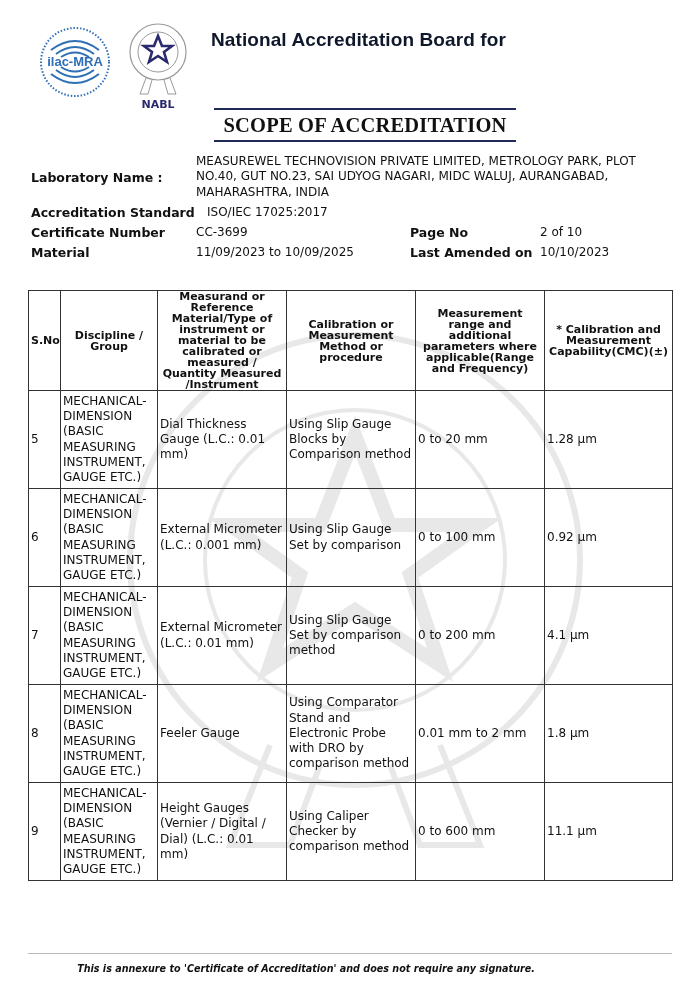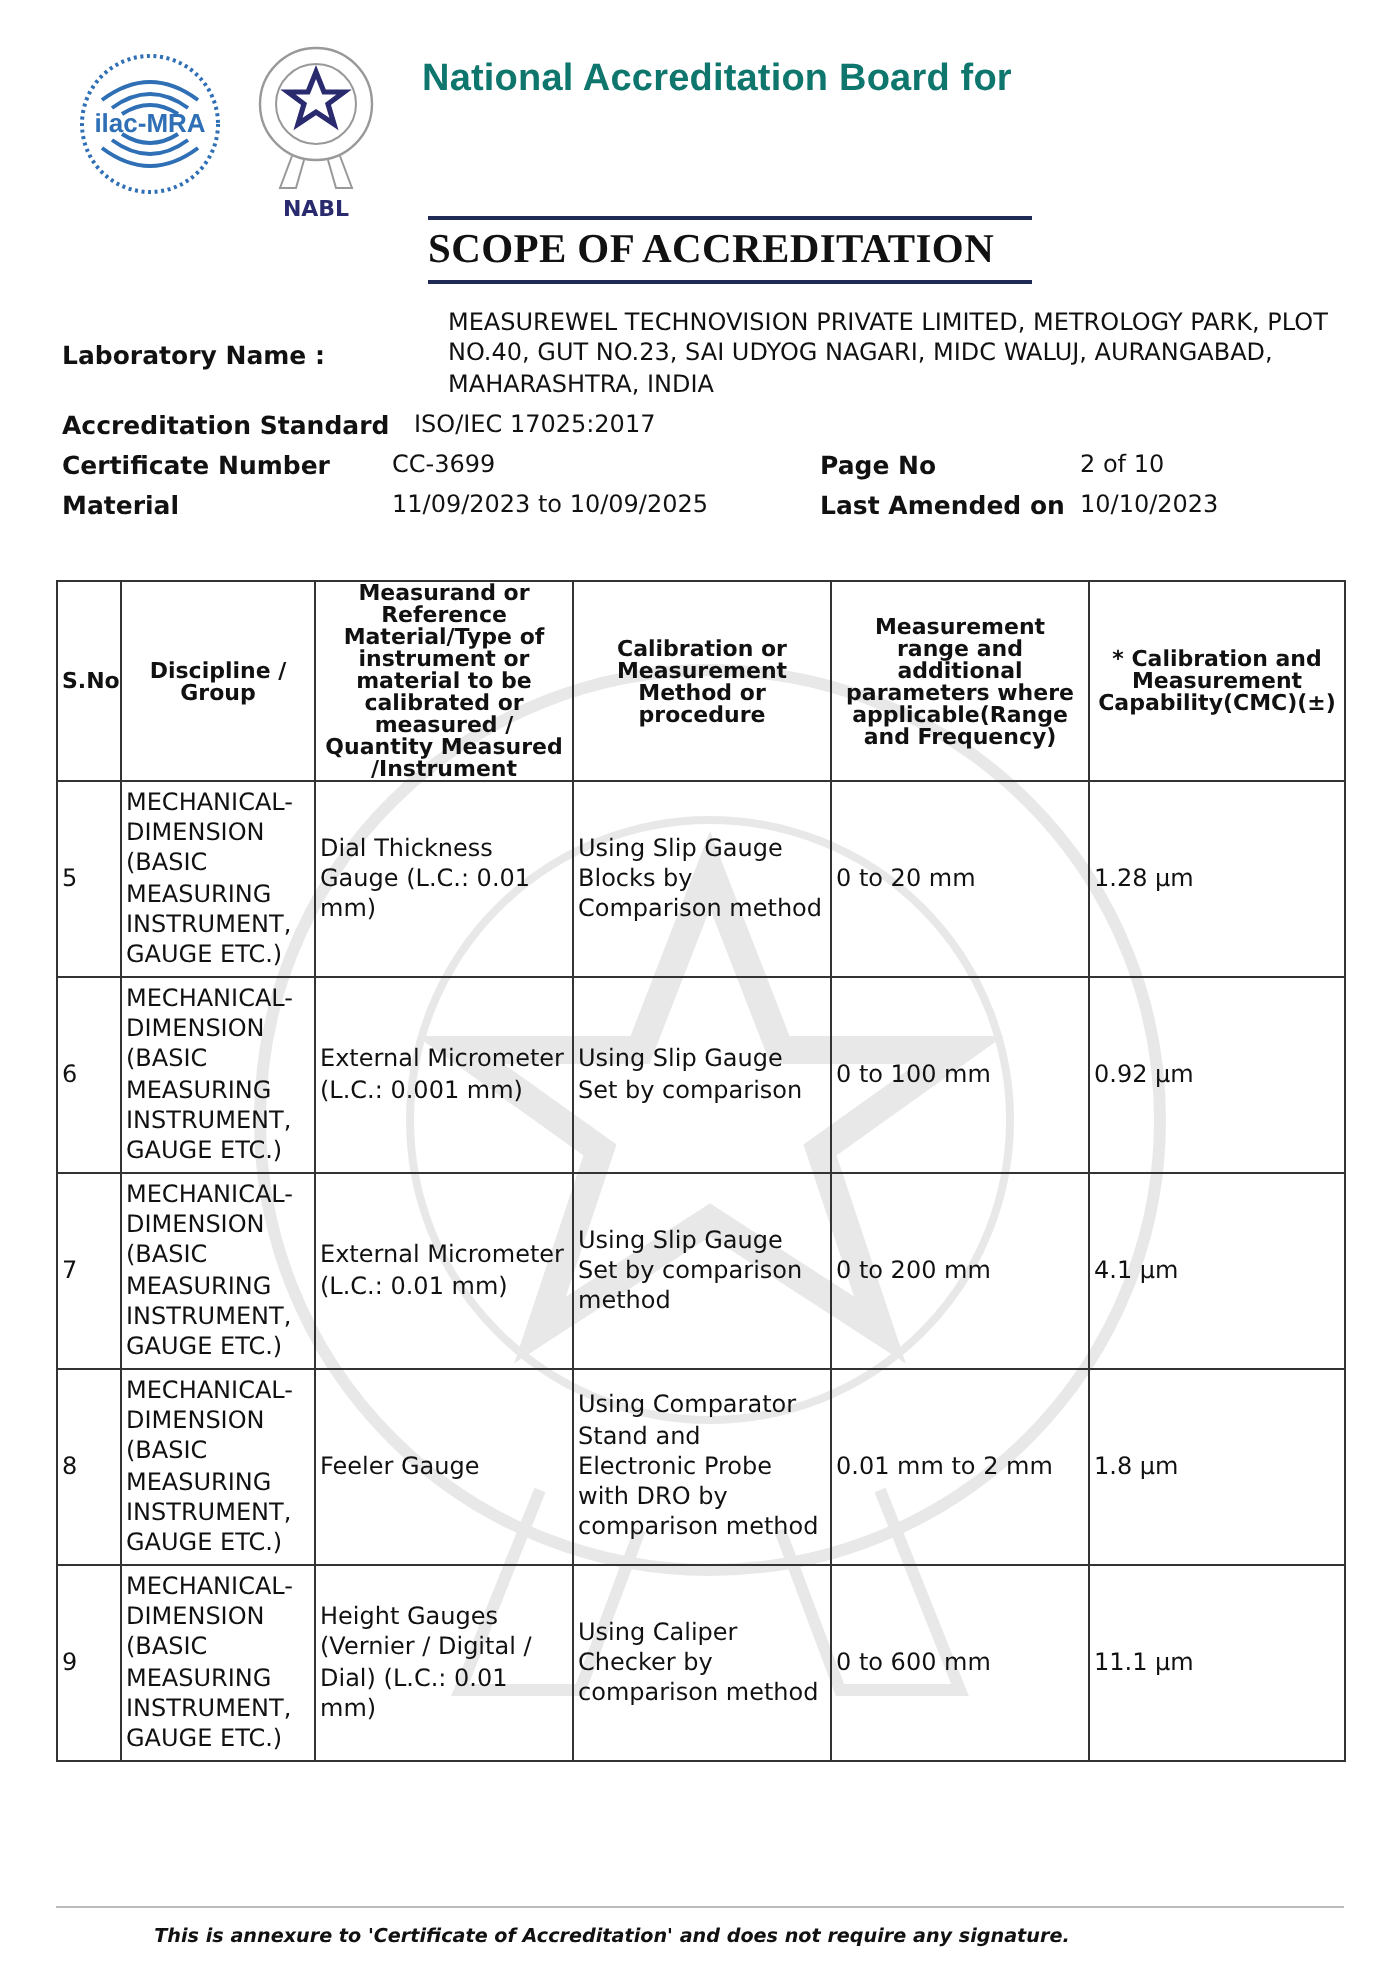--- a/index.html
+++ b/index.html
@@ -1,25 +1,25 @@
 <!DOCTYPE html>
 <html><head>
 <meta charset="utf-8">
 <style>
   html, body { margin:0; padding:0; background:#fff; }
   body { width:700px; height:990px; position:relative; overflow:hidden; font-family:"DejaVu Sans", sans-serif; color:#111; }
   .logo-ilac { position:absolute; left:37px; top:24px; width:76px; height:76px; }
   .logo-nabl { position:absolute; left:126px; top:22px; width:64px; height:90px; }
-  .org-title { position:absolute; left:211px; top:29px; font-family:"Liberation Sans", sans-serif; font-weight:bold; font-size:19px; line-height:21px; color:#0f766e; letter-spacing:0.1px; }
+  .org-title { position:absolute; left:211px; top:29px; font-family:"Liberation Sans", sans-serif; font-weight:bold; font-size:19px; line-height:21px; color:#0f172a; letter-spacing:0.1px; }
   .scope-wrap { position:absolute; left:214px; top:108px; width:302px; }
   .scope-line { height:2px; background:#1f2a55; }
-  .scope-title { font-family:"Liberation Serif", serif; font-weight:bold; font-size:20.5px; text-align:left; padding:4px 0 3px 0; letter-spacing:0.2px; }
+  .scope-title { font-family:"Liberation Serif", serif; font-weight:bold; font-size:20.5px; text-align:center; padding:4px 0 3px 0; letter-spacing:0.2px; }
   .meta-label { position:absolute; font-weight:bold; font-size:12.5px; white-space:nowrap; }
   .meta-val { position:absolute; font-size:12px; white-space:nowrap; }
-  .lab-name { position:absolute; left:196px; top:154px; width:460px; font-size:12px; line-height:15.3px;margin-left:28px; }
+  .lab-name { position:absolute; left:196px; top:154px; width:460px; font-size:12px; line-height:15.3px; }
   table.scope { position:absolute; left:28px; top:290px; border-collapse:collapse; font-size:12px; table-layout:fixed; width:644px; }
   table.scope th, table.scope td { border:1.5px solid #333; }
   table.scope th { font-weight:bold; font-size:11px; line-height:11px; text-align:center; height:56px; padding:0 2px; }
   table.scope td { height:97px; vertical-align:middle; padding:0 2px; line-height:15.3px; font-size:12px; }
   .wm { position:absolute; left:120px; top:325px; width:470px; height:540px; opacity:0.13; pointer-events:none; }
   .hr { position:absolute; left:28px; top:953px; width:644px; height:1px; background:#bbb; }
   .footer-note { position:absolute; left:0; top:963px; width:612px; text-align:center; font-size:9.6px; font-weight:bold; font-style:italic; }
 </style>
 </head>
 <body>

